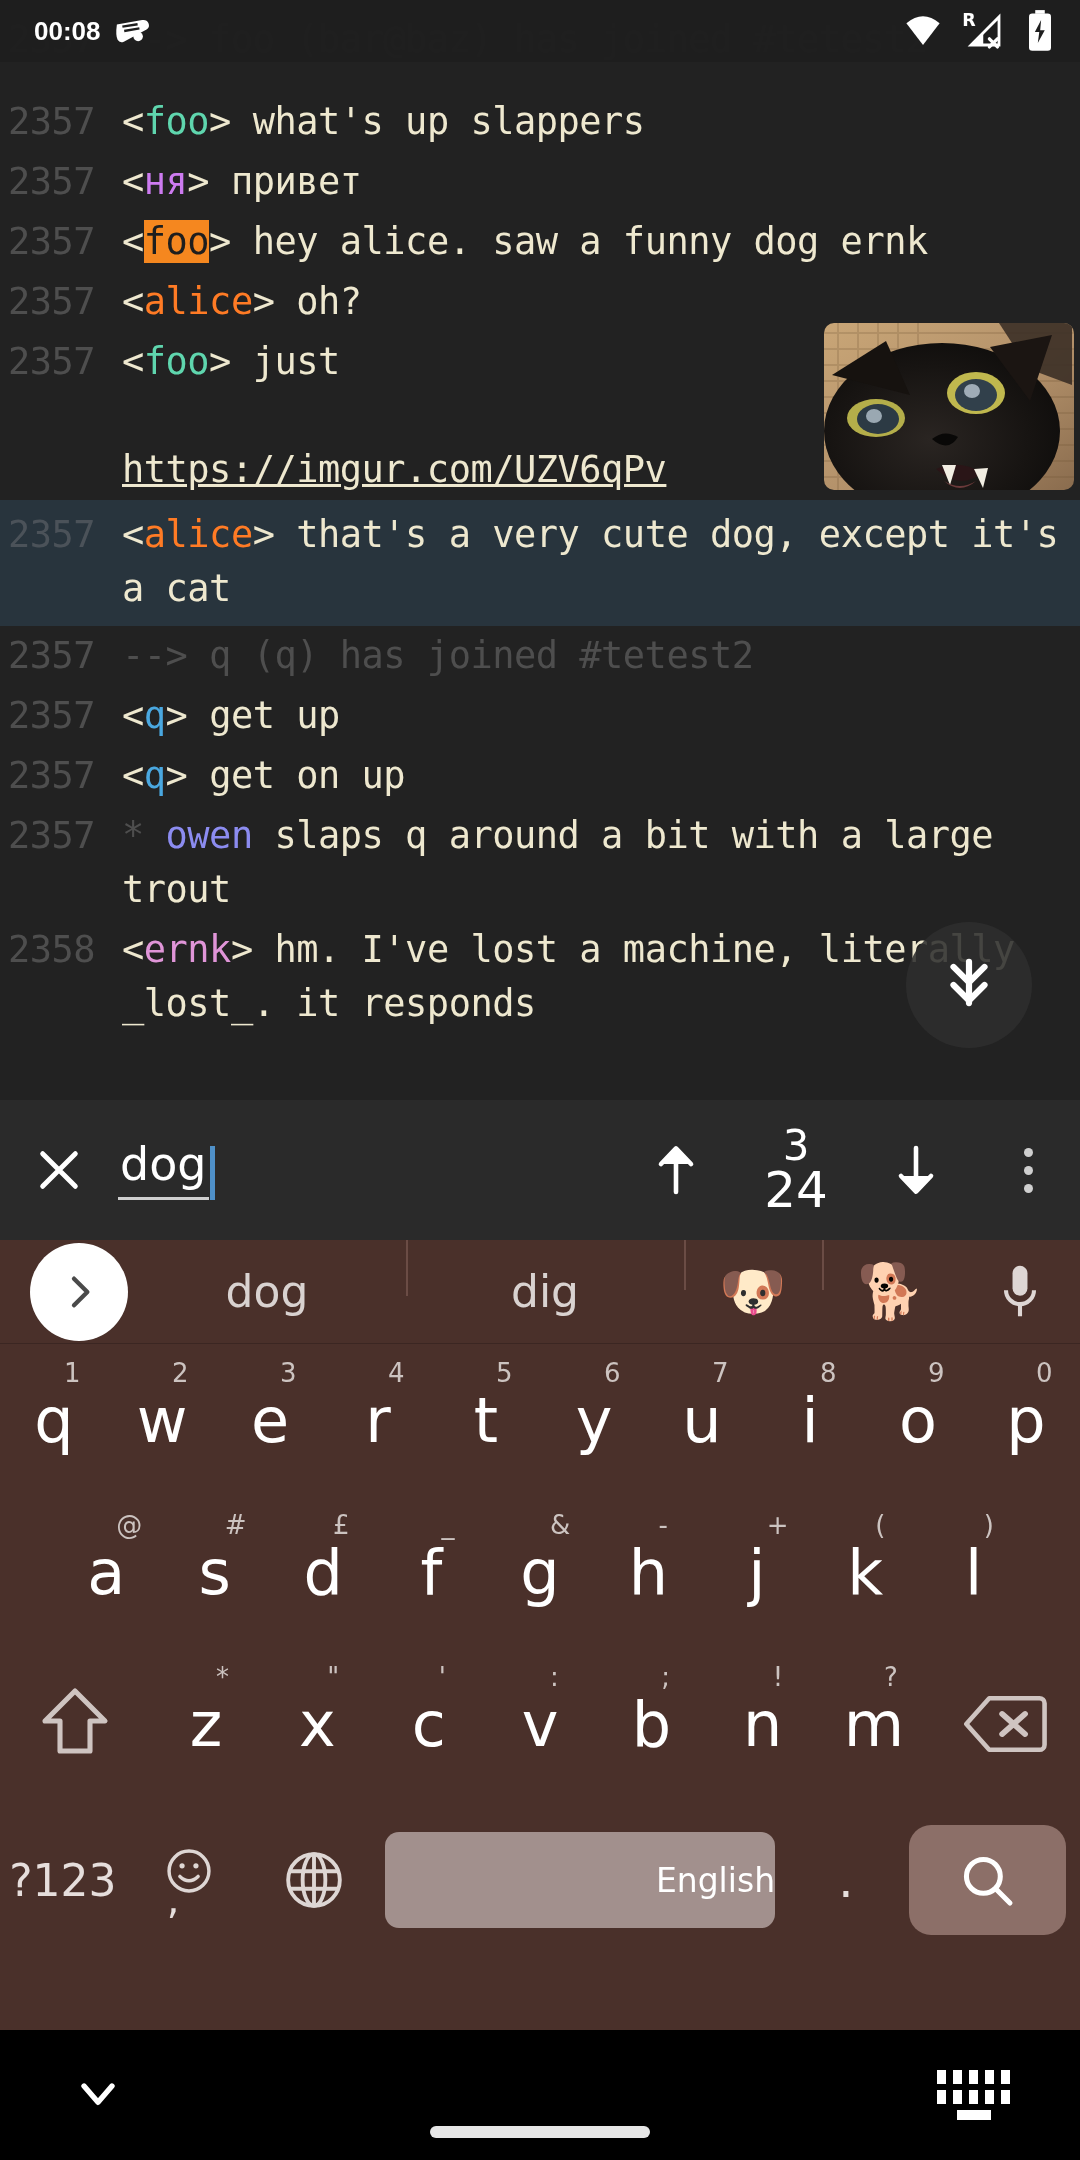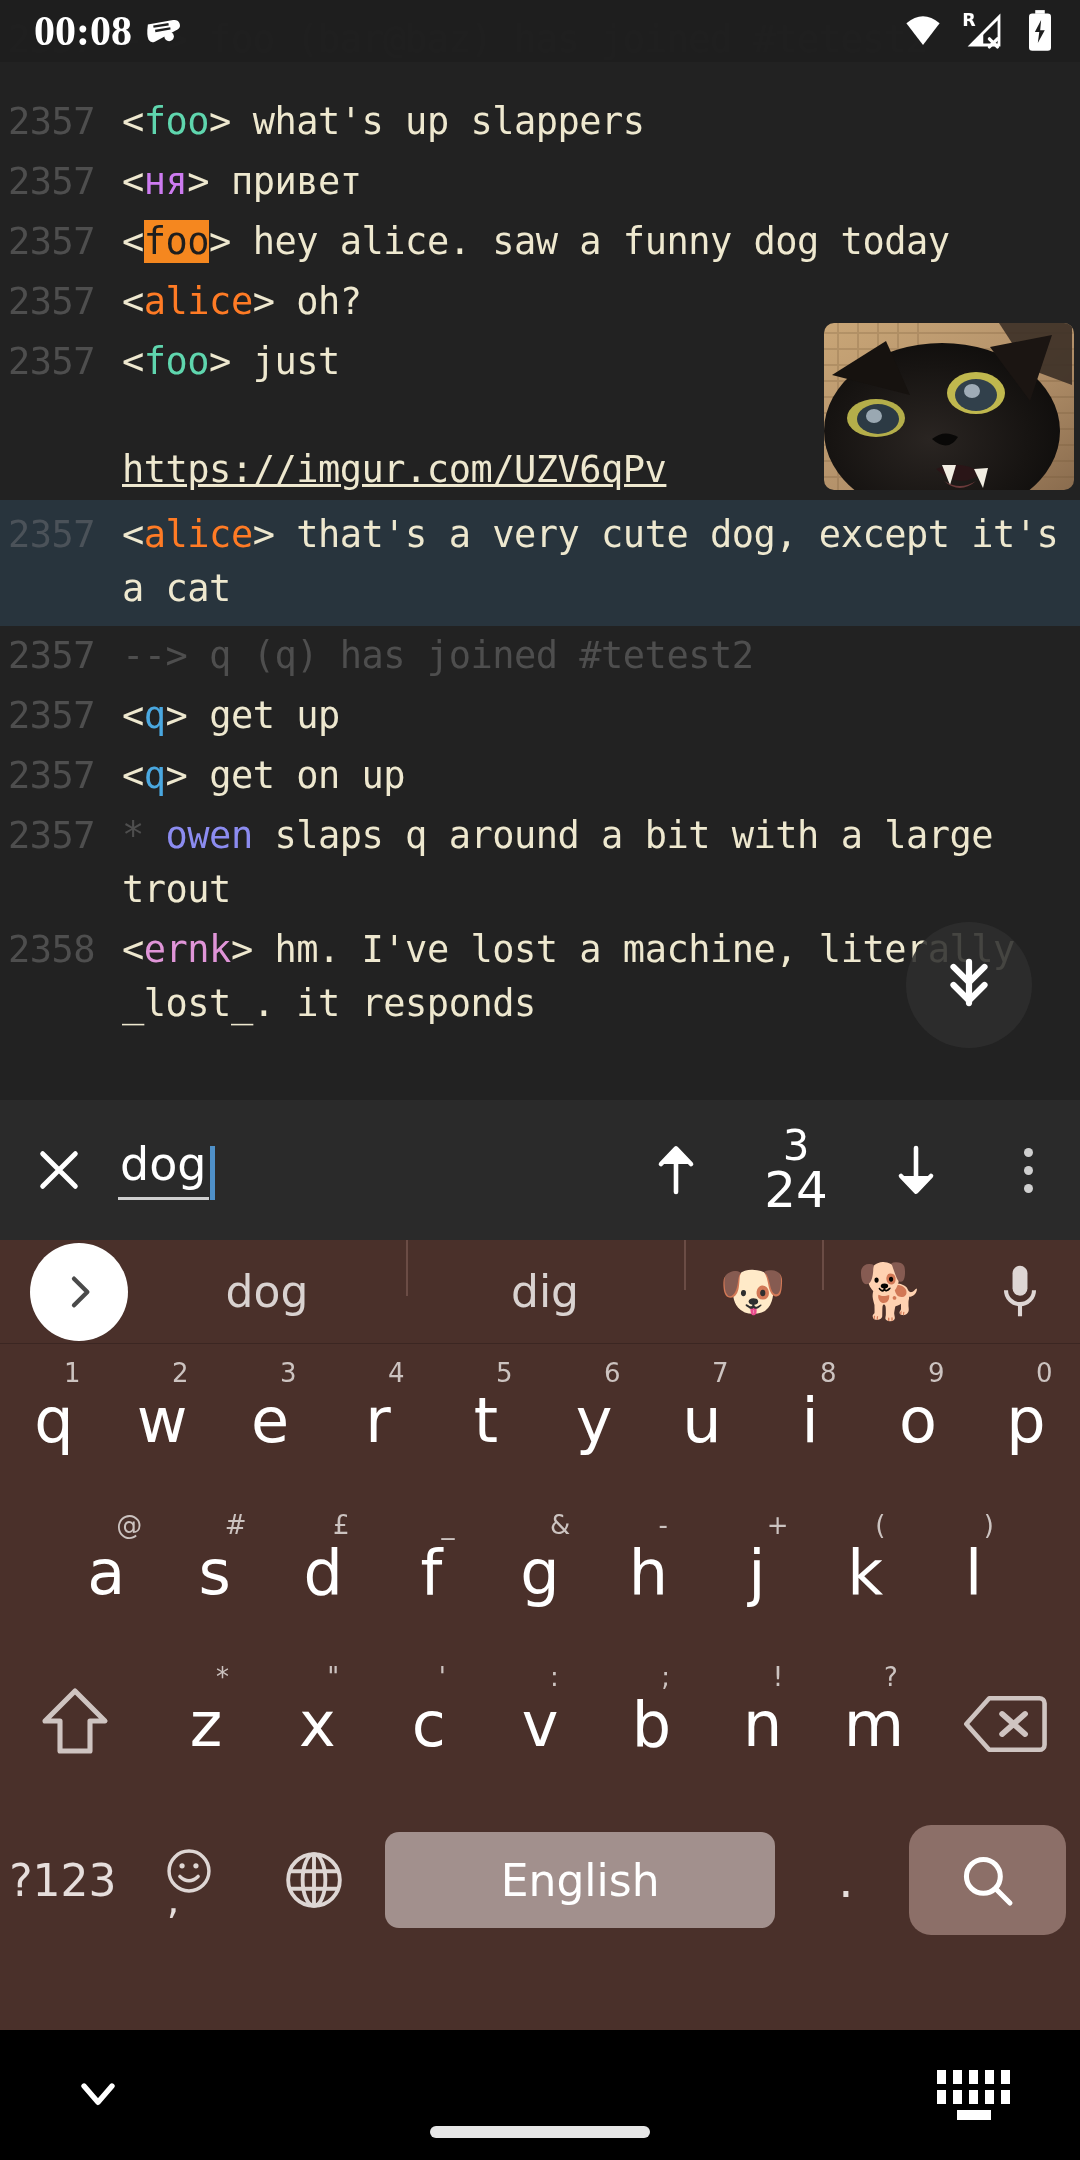--- a/index.html
+++ b/index.html
@@ -11,21 +11,21 @@
   }
   #app{ width:1080px; height:2160px; position:relative; background:#222222; display:flex; flex-direction:column; }
 
   
   .statusbar{
     position:absolute; top:0; left:0; width:1080px; height:62px;
     display:flex; align-items:center; justify-content:space-between;
     padding:0 26px 0 34px; z-index:40;
     background:rgba(30,30,30,0.92);
   }
-  .sb-clock{ color:#fff; font-size:42px; font-family:Liberation Serif, serif; font-weight:600; letter-spacing:0px; }
+  .sb-clock{ color:#fff; font-size:26px; font-family:Liberation Sans, sans-serif; font-weight:600; letter-spacing:0px; }
   .sb-left{ display:flex; align-items:center; gap:10px; }
   .sb-right{ display:flex; align-items:center; gap:16px; }
   .ic{ display:block; }
 
   
   .chat{
     position:absolute; top:0; left:0; width:1080px; height:1100px;
     background:#222222; overflow:hidden; padding-top:16px;
   }
   .line{
@@ -128,22 +128,22 @@
   .key .hint{
     position:absolute; top:14px; left:50%; margin-left:10px;
     font-size:26px; color:#ccc3c0; font-family:"DejaVu Sans", sans-serif;
   }
   .krow.r2{ padding:0 52px; }
   .krow.r3 .key.wide{ flex:1.35; }
   .krow.r4{ height:160px; }
   .k-fn{ color:#e6dedc; font-size:44px; font-family:"DejaVu Sans", sans-serif; }
   .spacebar{
     flex:3.1; height:96px; background:#a2908d; border-radius:14px;
-    display:flex; align-items:center; justify-content:center;
-    color:#fff; font-size:44px; font-family:"DejaVu Sans", sans-serif;
+    display:flex; align-items:center; justify-content:flex-end;
+    color:#fff; font-size:33px; font-family:"DejaVu Sans", sans-serif;
     margin:0 8px;
   }
   .searchkey{
     flex:1.25; height:110px; background:#8c6f68; border-radius:22px;
     display:flex; align-items:center; justify-content:center; margin-right:14px;
   }
   .kdot{ color:#e6dedc; font-size:48px; }
   .emojikey{ position:relative; display:flex; flex-direction:column; align-items:center; justify-content:center; }
   .emojikey .comma{ font-size:40px; color:#e6dedc; position:absolute; top:72px; left:50%; margin-left:-22px; }
 
@@ -179,21 +179,21 @@
       <span class="msg"><span class="brk">&lt;</span><span class="nick-foo">foo</span><span class="brk">&gt;</span> <span>what's up slappers</span></span>
     </div>
 
     <div class="line">
       <span class="ts">2357</span>
       <span class="msg"><span class="brk">&lt;</span><span class="nick-nya">ня</span><span class="brk">&gt;</span> <span>привет</span></span>
     </div>
 
     <div class="line">
       <span class="ts">2357</span>
-      <span class="msg"><span class="brk">&lt;</span><span class="hl">foo</span><span class="brk">&gt;</span> <span>hey alice. saw a funny dog today</span></span>
+      <span class="msg"><span class="brk">&lt;</span><span class="hl">foo</span><span class="brk">&gt;</span> <span>hey alice. saw a funny dog ernk</span></span>
     </div>
 
     <div class="line">
       <span class="ts">2357</span>
       <span class="msg"><span class="brk">&lt;</span><span class="nick-alice">alice</span><span class="brk">&gt;</span> <span>oh?</span></span>
     </div>
 
     <div class="line line-img">
       <span class="ts">2357</span>
       <span class="msg" style="max-width:700px;"><span class="brk">&lt;</span><span class="nick-foo">foo</span><span class="brk">&gt;</span> <span>just</span><br><br><span class="url">https://imgur.com/UZV6qPv</span></span>

